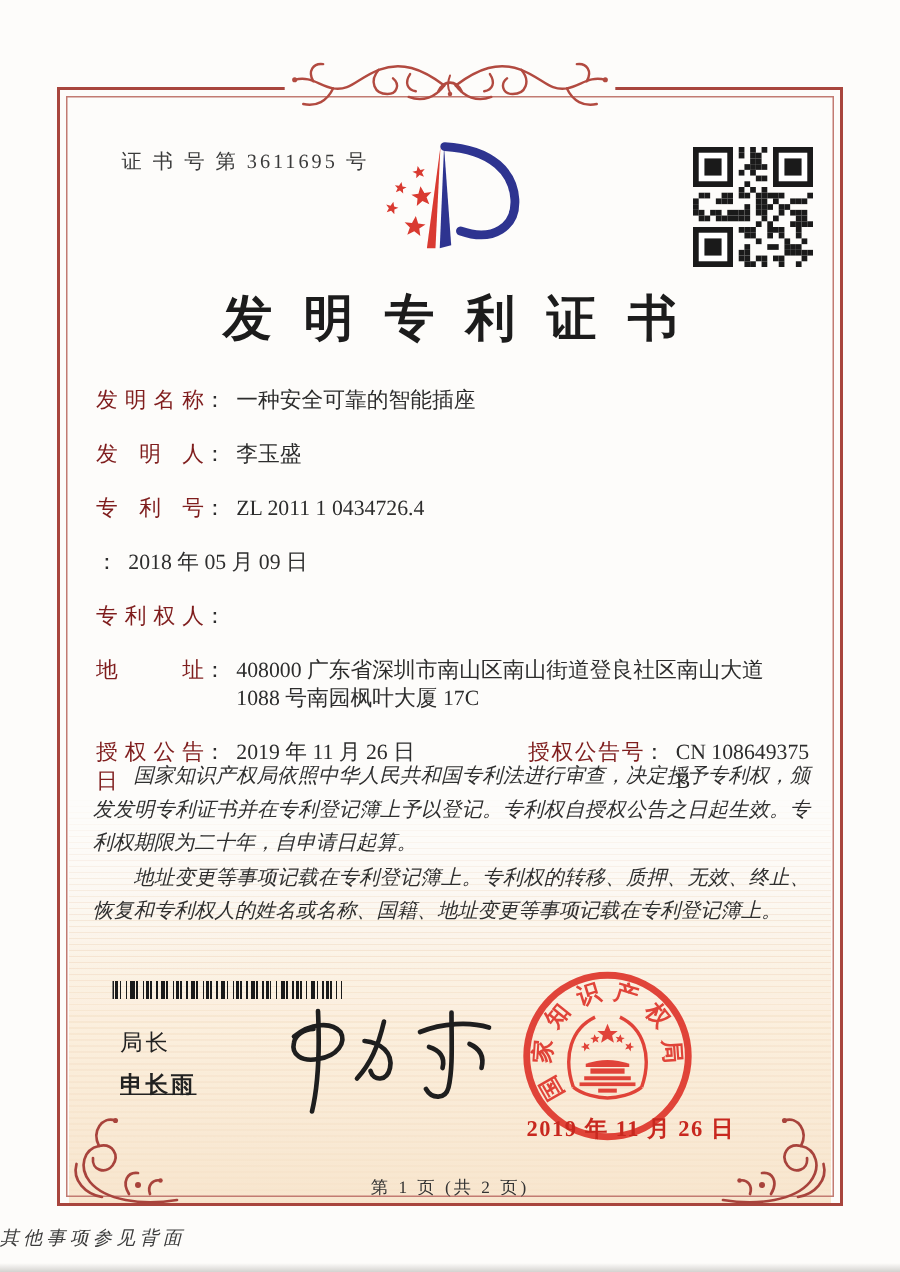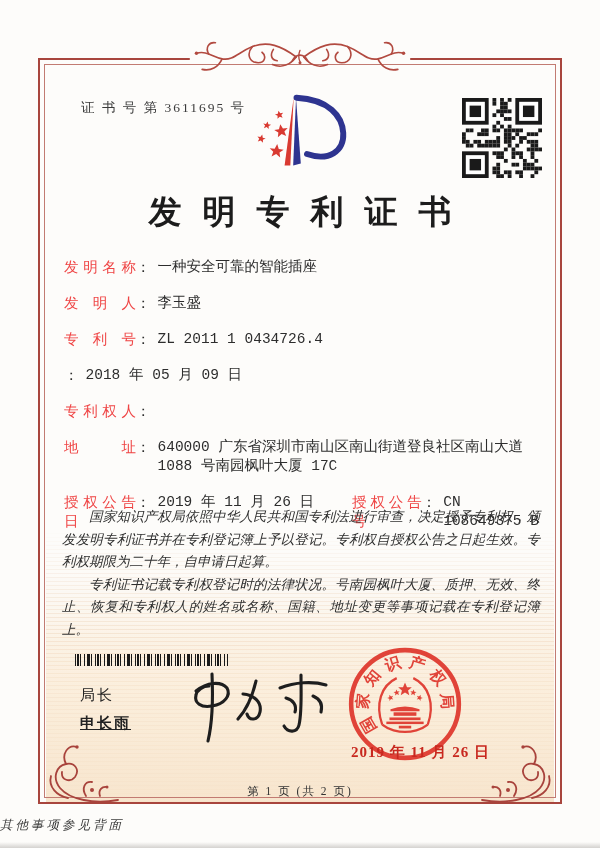--- a/index.html
+++ b/index.html
@@ -31,23 +31,23 @@
   .cert-no { left:64px; top:99px; font-size:13.5px; letter-spacing:2px; color:#3a3a3a;margin-left:17px; }
   .logo { left:245px; top:84px; width:124px; height:98px; }
   .qr { left:462px; top:98px; width:80px; height:80px; }
   .title { left:0; top:190px; width:600px; text-align:center; font-size:33px; font-weight:700;
     letter-spacing:21px; text-indent:21px; color:#1c1c1c; }
 
   
   .fields { left:64px; top:258px; width:478px; display:flex; flex-direction:column; gap:17px;
     font-size:14.5px; line-height:19px; }
   .frow { display:flex; align-items:flex-start; position:relative; }
-  .flabel { display:inline-block; width:72px; text-align:justify; text-align-last:justify; color:#ef4444; }
+  .flabel { display:inline-block; width:72px; text-align:justify; text-align-last:justify; color:#7f1d1d; }
   .fcolon { margin-right:7px; }
-  .fvalue { max-width:382px;font-family:Liberation Mono, monospace; }
+  .fvalue { max-width:382px; }
   .grant-pair { position:absolute; left:288px; top:0; display:flex; }
   .grant-pair .flabel { width:86px; }
 
   
   .paras { left:62px; top:506px; width:478px; font-size:13.5px; line-height:22.5px;
     font-style:italic; color:#2f2f2f; }
   .paras p { text-indent:2em; text-align:justify; }
 
   
   .barcode { left:75px; top:654px; width:153px; height:12px;
@@ -318,37 +318,37 @@
         <span class="fcolon">：</span>
       <span class="fvalue">2018 年 05 月 09 日</span>
     </div>
     <div class="frow">
       <span class="flabel">专利权人</span>
         <span class="fcolon">：</span>
     </div>
     <div class="frow">
       <span class="flabel">地址</span>
         <span class="fcolon">：</span>
-      <span class="fvalue">640000 广东省深圳市南山区南山街道登良社区南山大道 1088 号南园枫叶大厦 17C</span>
+      <span class="fvalue">408000 广东省深圳市南山区南山街道登良社区南山大道 1088 号南园枫叶大厦 17C</span>
     </div>
     <div class="frow">
       <span class="flabel">授权公告日</span>
         <span class="fcolon">：</span>
       <span class="fvalue">2019 年 11 月 26 日</span>
       <span class="grant-pair">
         <span class="flabel">授权公告号</span>
           <span class="fcolon">：</span>
         <span class="fvalue">CN 108649375 B</span>
       </span>
     </div>
   </div>
 
   <div class="z paras">
     <p>国家知识产权局依照中华人民共和国专利法进行审查，决定授予专利权，颁发发明专利证书并在专利登记簿上予以登记。专利权自授权公告之日起生效。专利权期限为二十年，自申请日起算。</p>
-    <p>专利证书记载专利权登记时的法律状况。号南园枫叶大厦、质押、无效、终止、恢复和专利权人的姓名或名称、国籍、地址变更等事项记载在专利登记簿上。</p>
+    <p>地址变更等事项记载在专利登记簿上。专利权的转移、质押、无效、终止、恢复和专利权人的姓名或名称、国籍、地址变更等事项记载在专利登记簿上。</p>
   </div>
 
   <div class="z barcode"></div>
 
   <div class="z director-title">局长</div>
   <div class="z director-name">申长雨</div>
 
   <svg class="z signature" viewBox="0 0 175 80">
     <g stroke="#1e1e1e" stroke-width="3.1" fill="none" stroke-linecap="round" stroke-linejoin="round">
       <path d="M28,23 C39,14 53,13 59,20 C63,27 57,36 44,38 C33,40 26,35 28,27 C29,22 35,18 41,18"></path>

